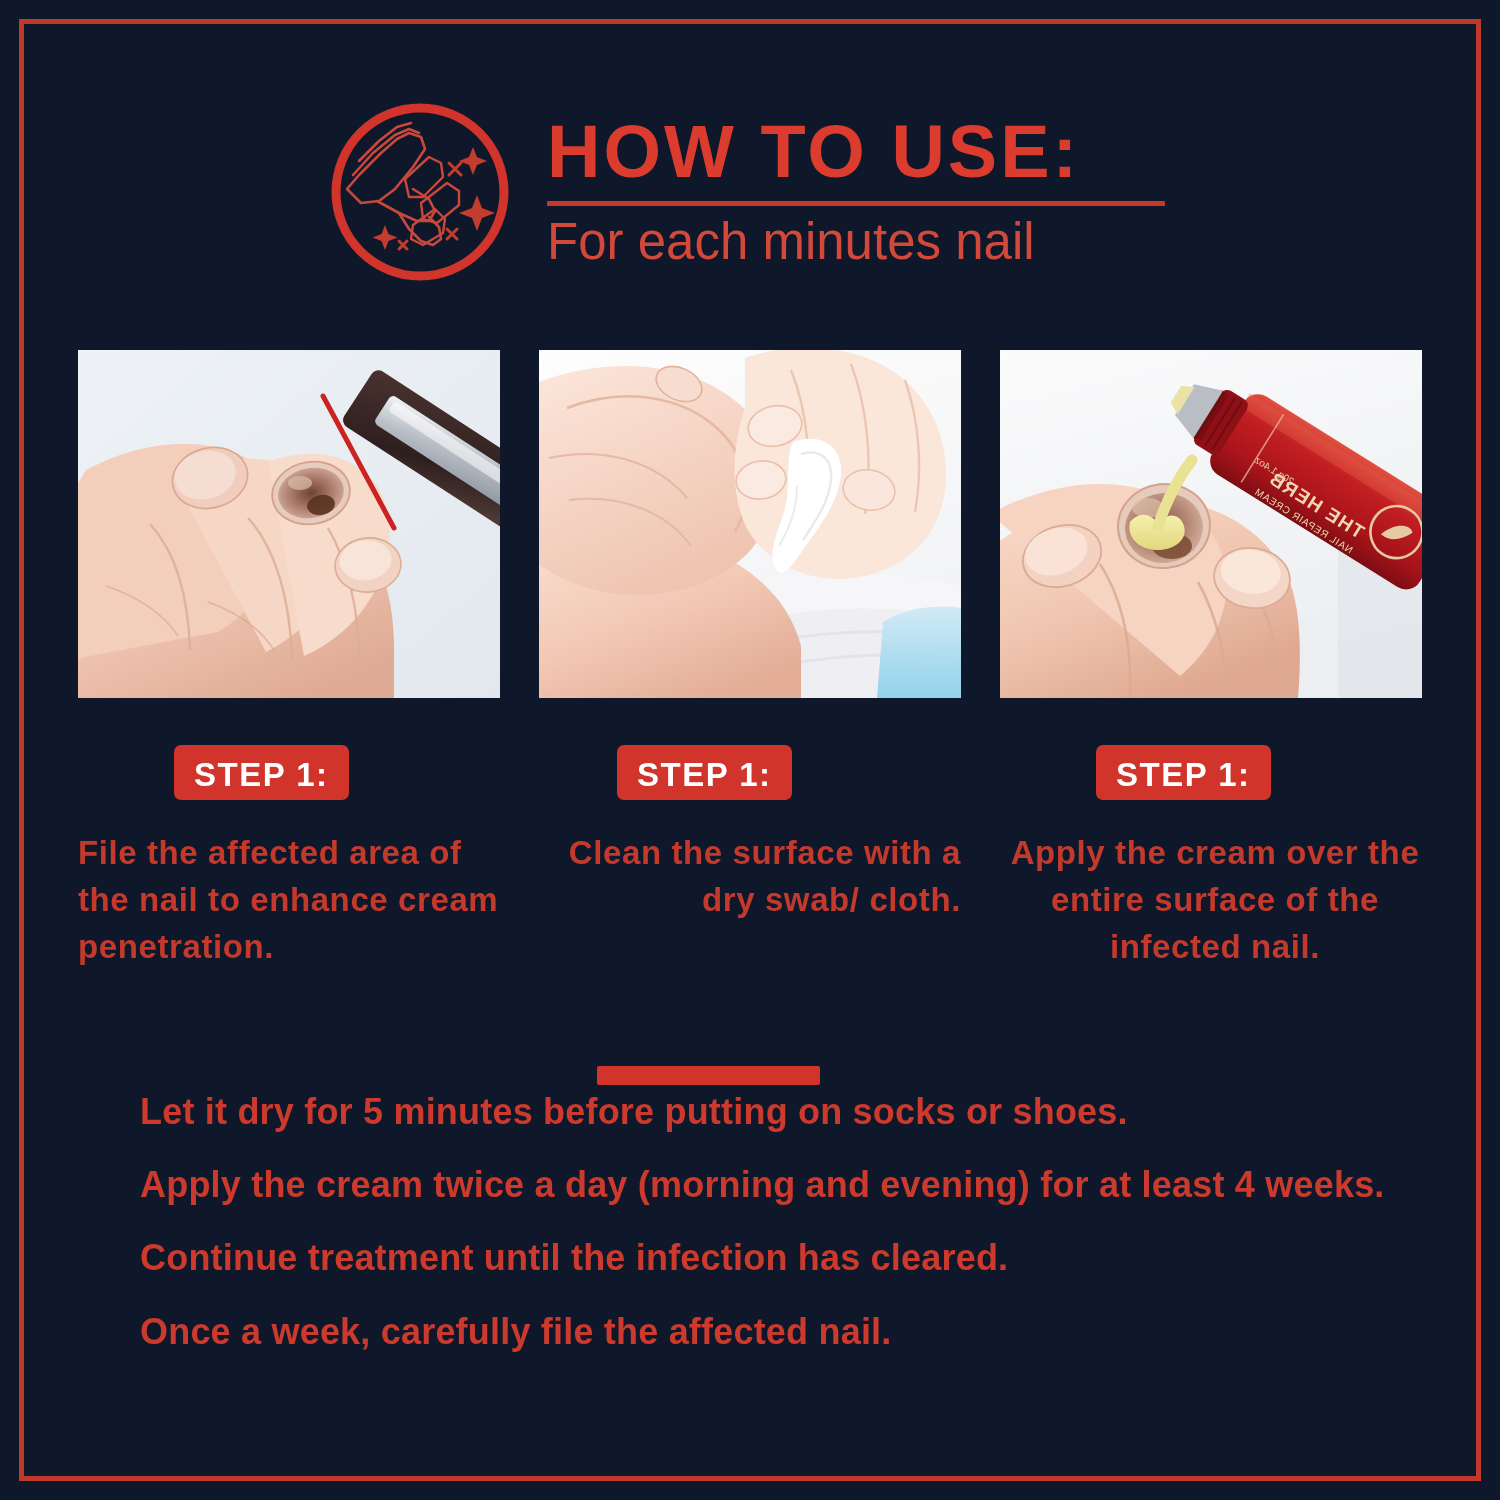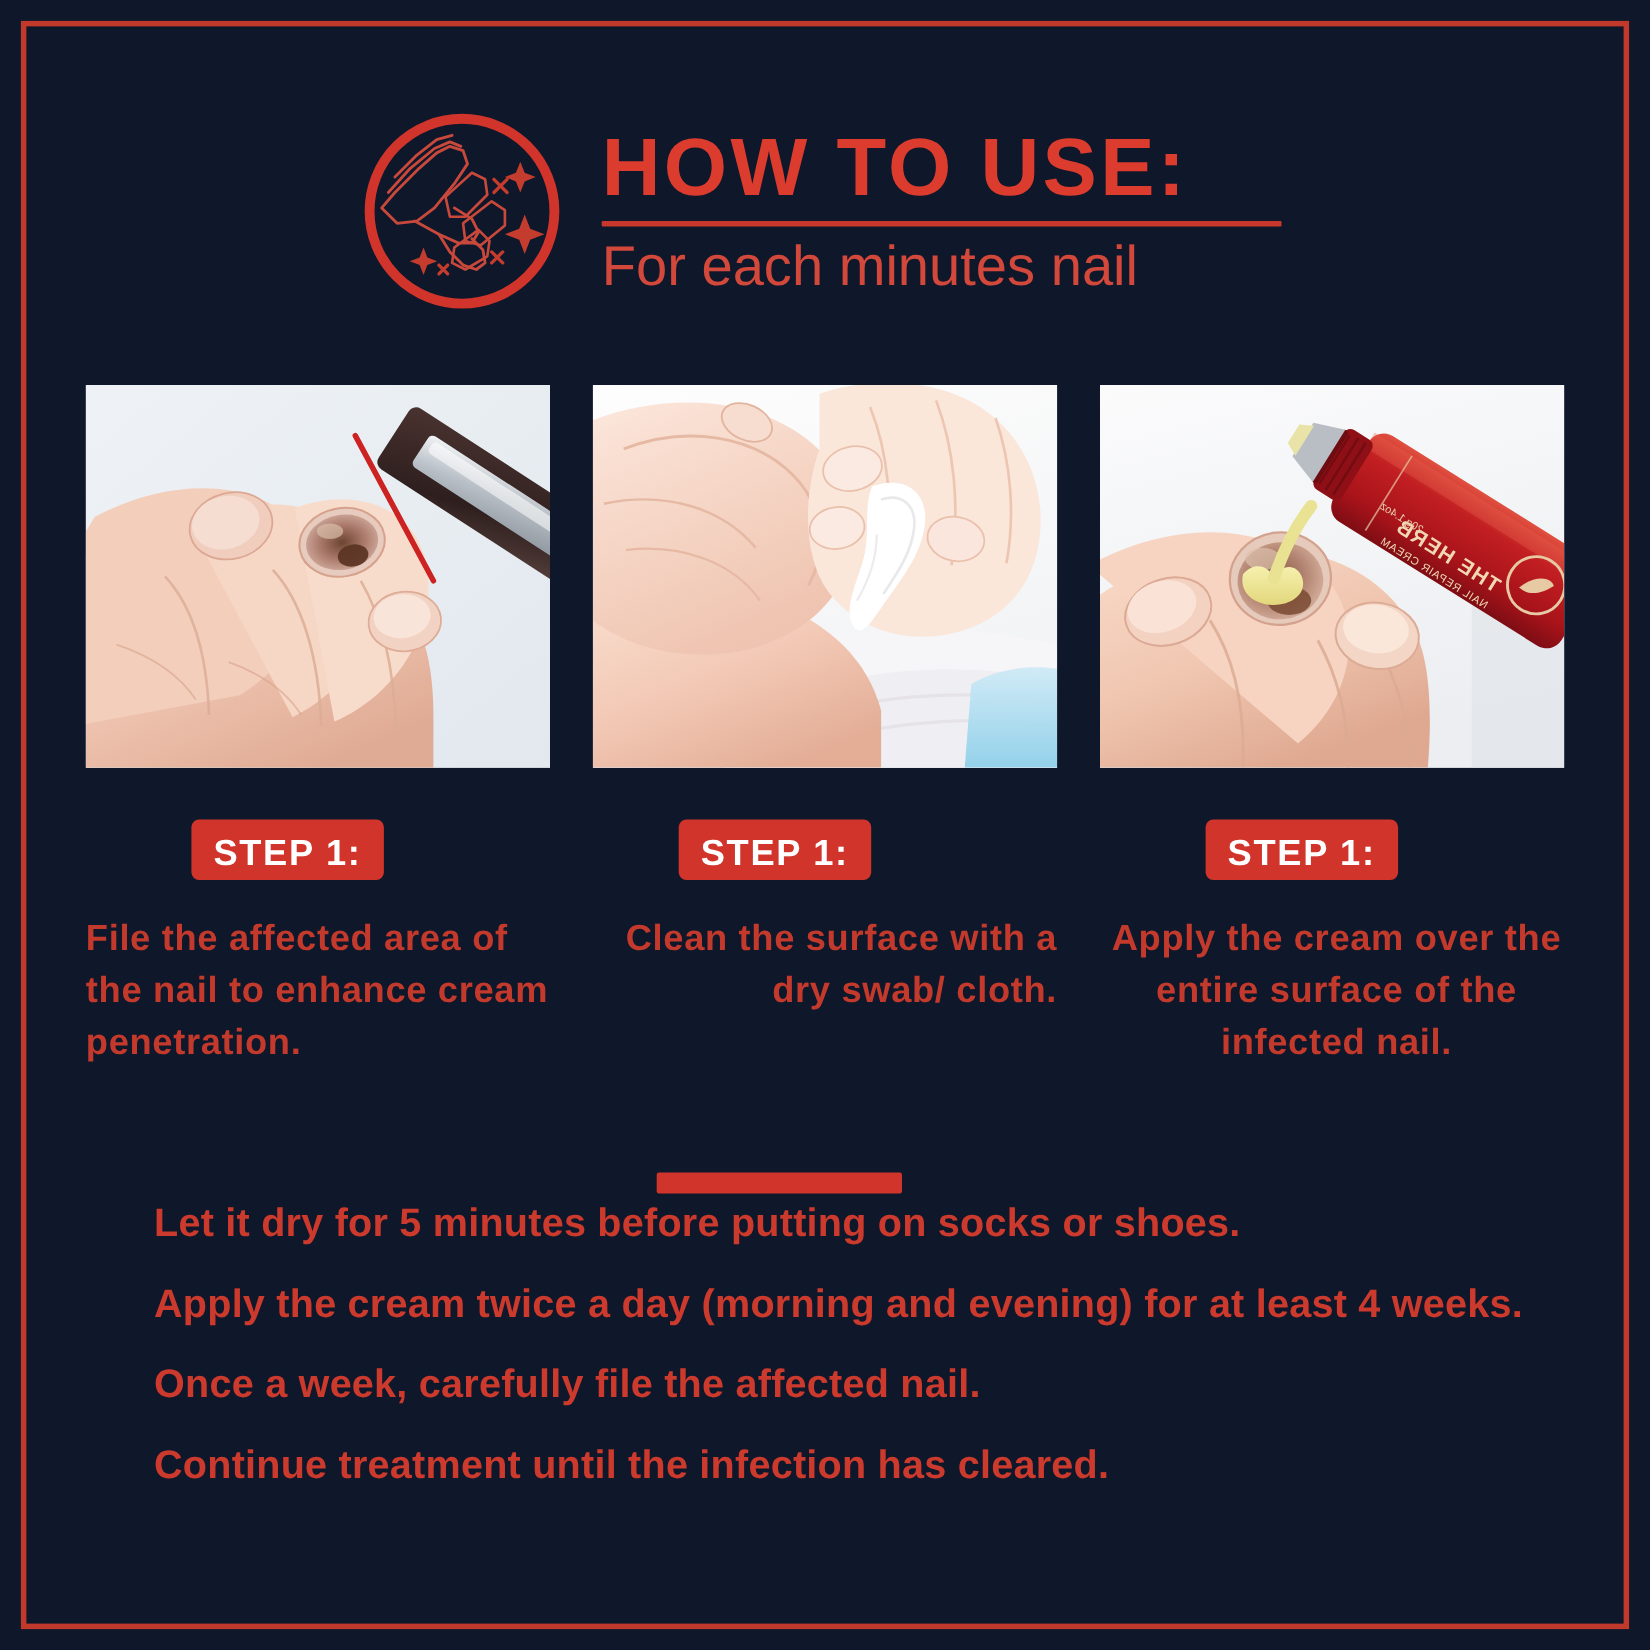--- a/index.html
+++ b/index.html
@@ -434,17 +434,17 @@
       <div class="step-desc">Apply the cream over the entire surface of the infected nail.</div>
     </div>
 
   </div>
 
   <div class="divider"></div>
 
   <div class="notes">
     <div class="note">Let it dry for 5 minutes before putting on socks or shoes.</div>
     <div class="note">Apply the cream twice a day (morning and evening) for at least 4 weeks.</div>
+    <div class="note">Continue treatment until the infection has cleared.</div>
     <div class="note">Once a week, carefully file the affected nail.</div>
-    <div class="note">Continue treatment until the infection has cleared.</div>
   </div>
 
 </div>
 
 </body></html>

